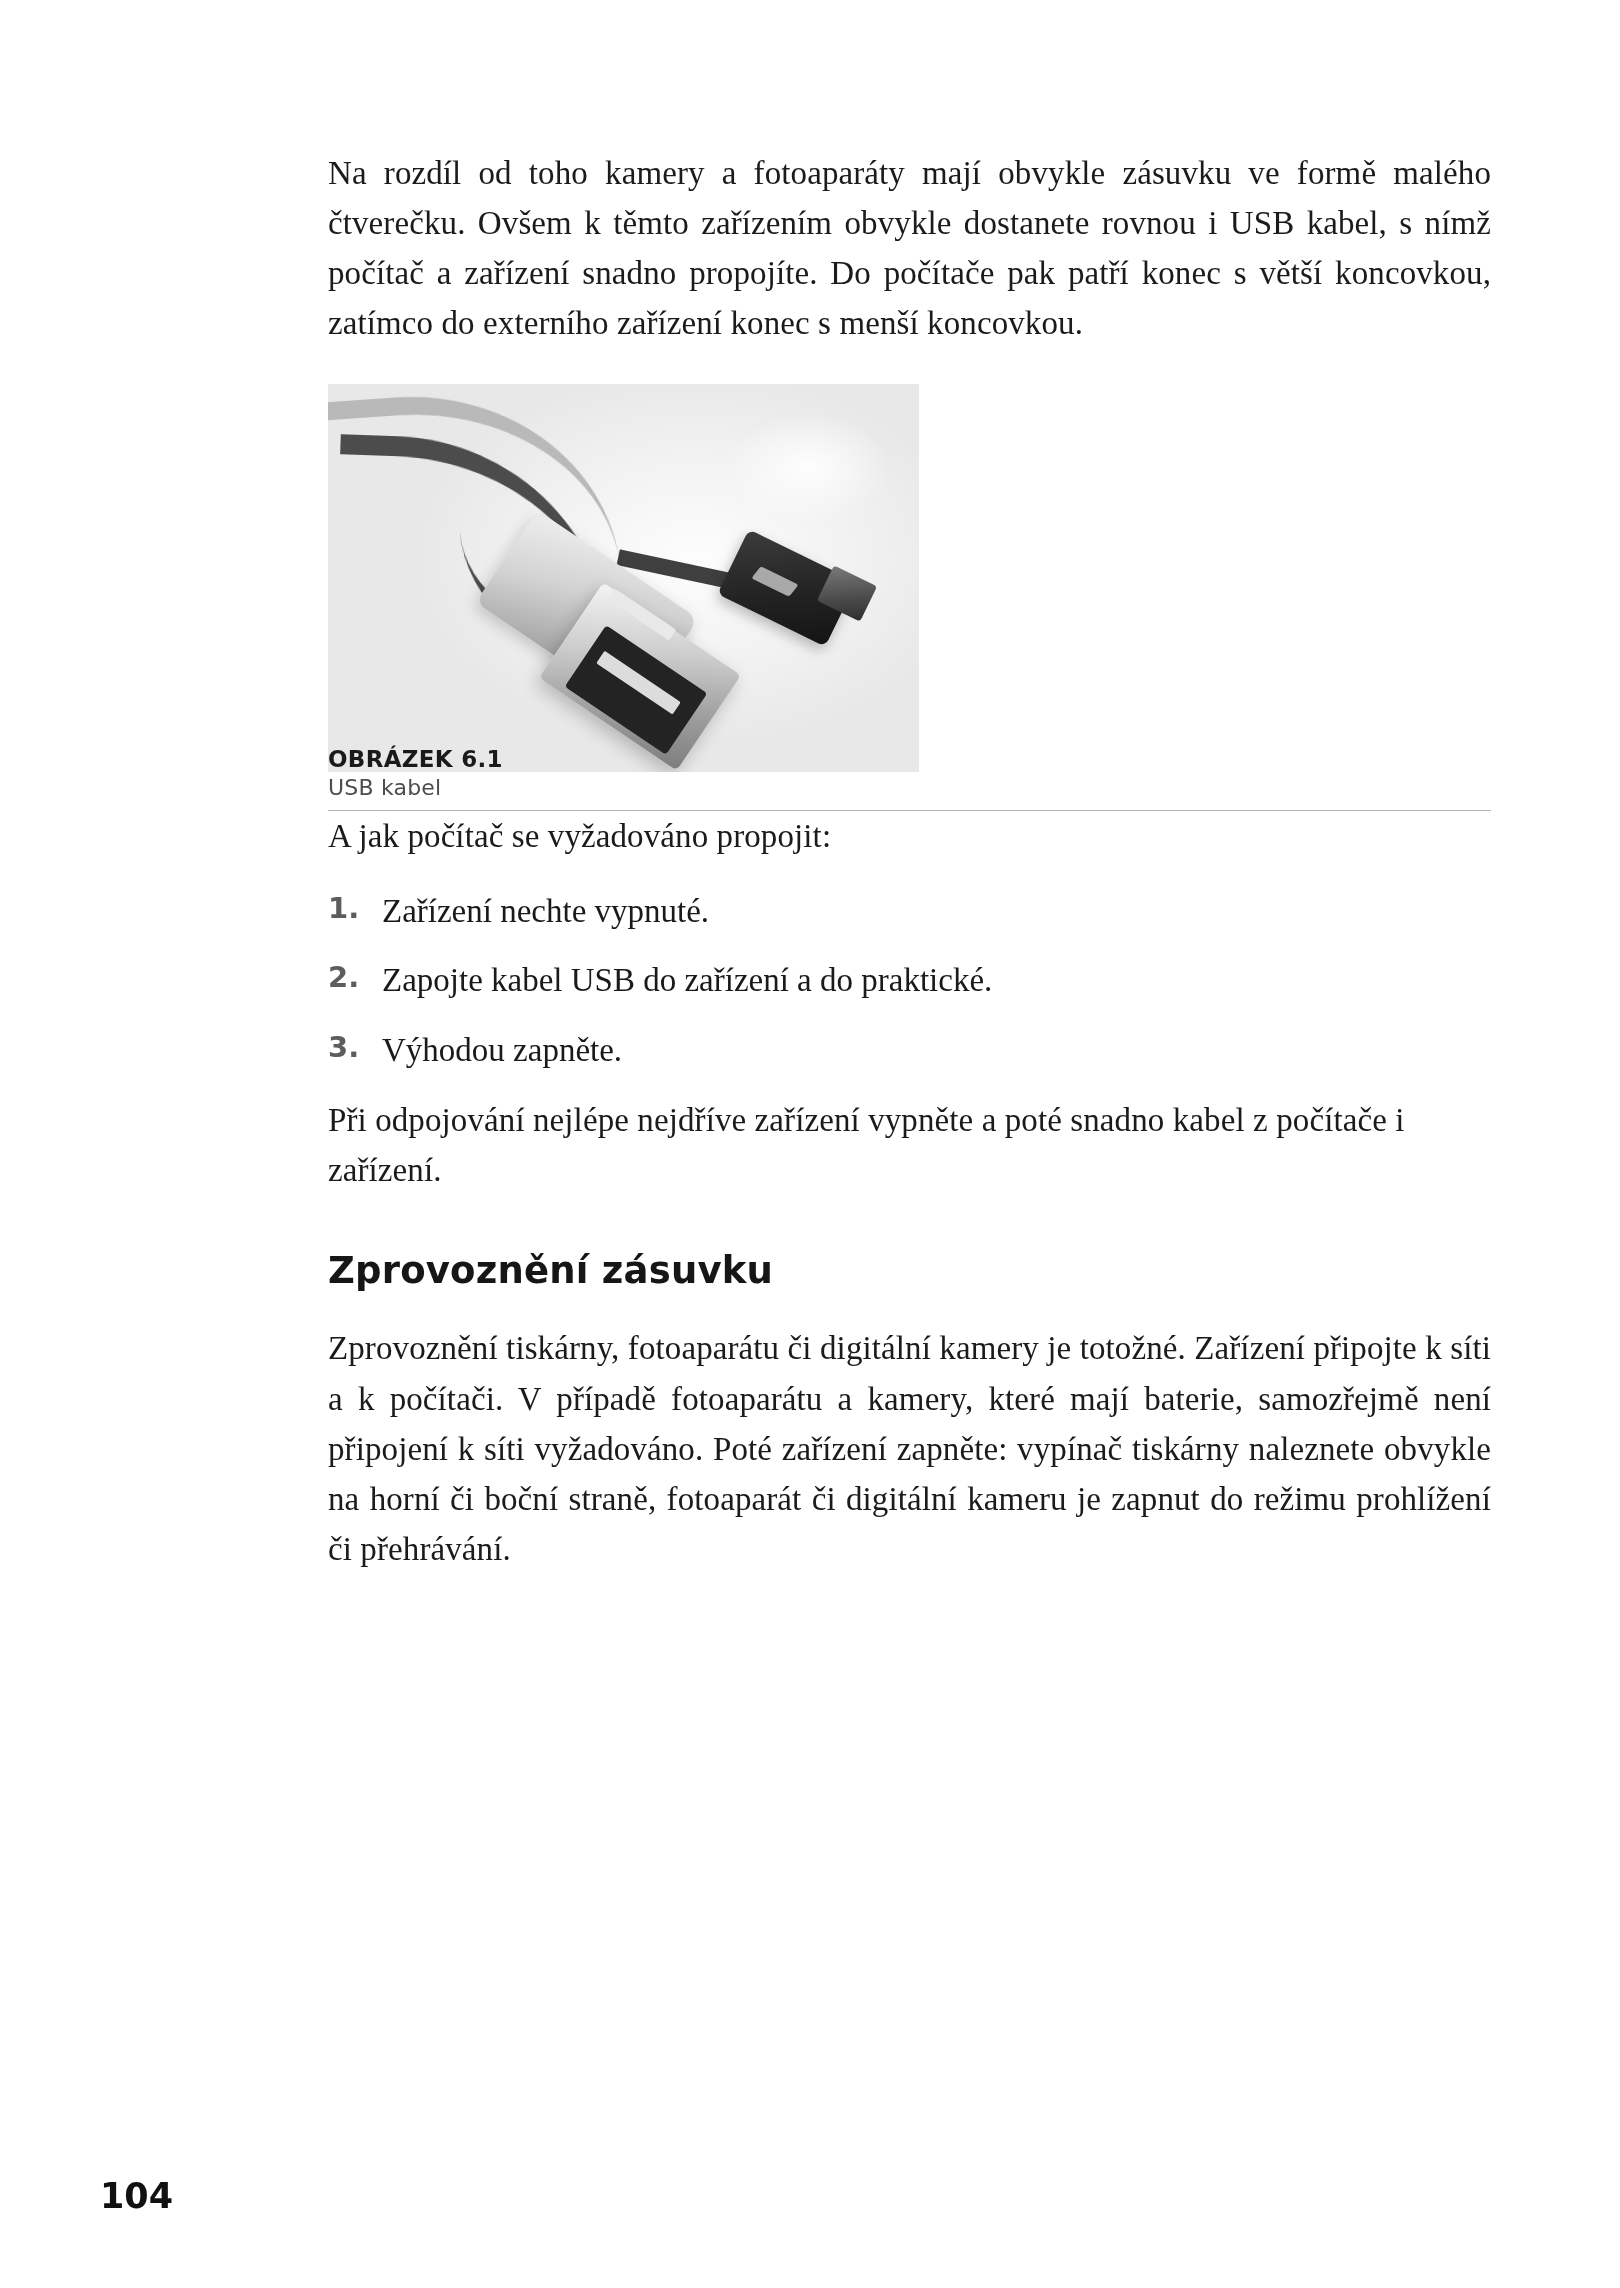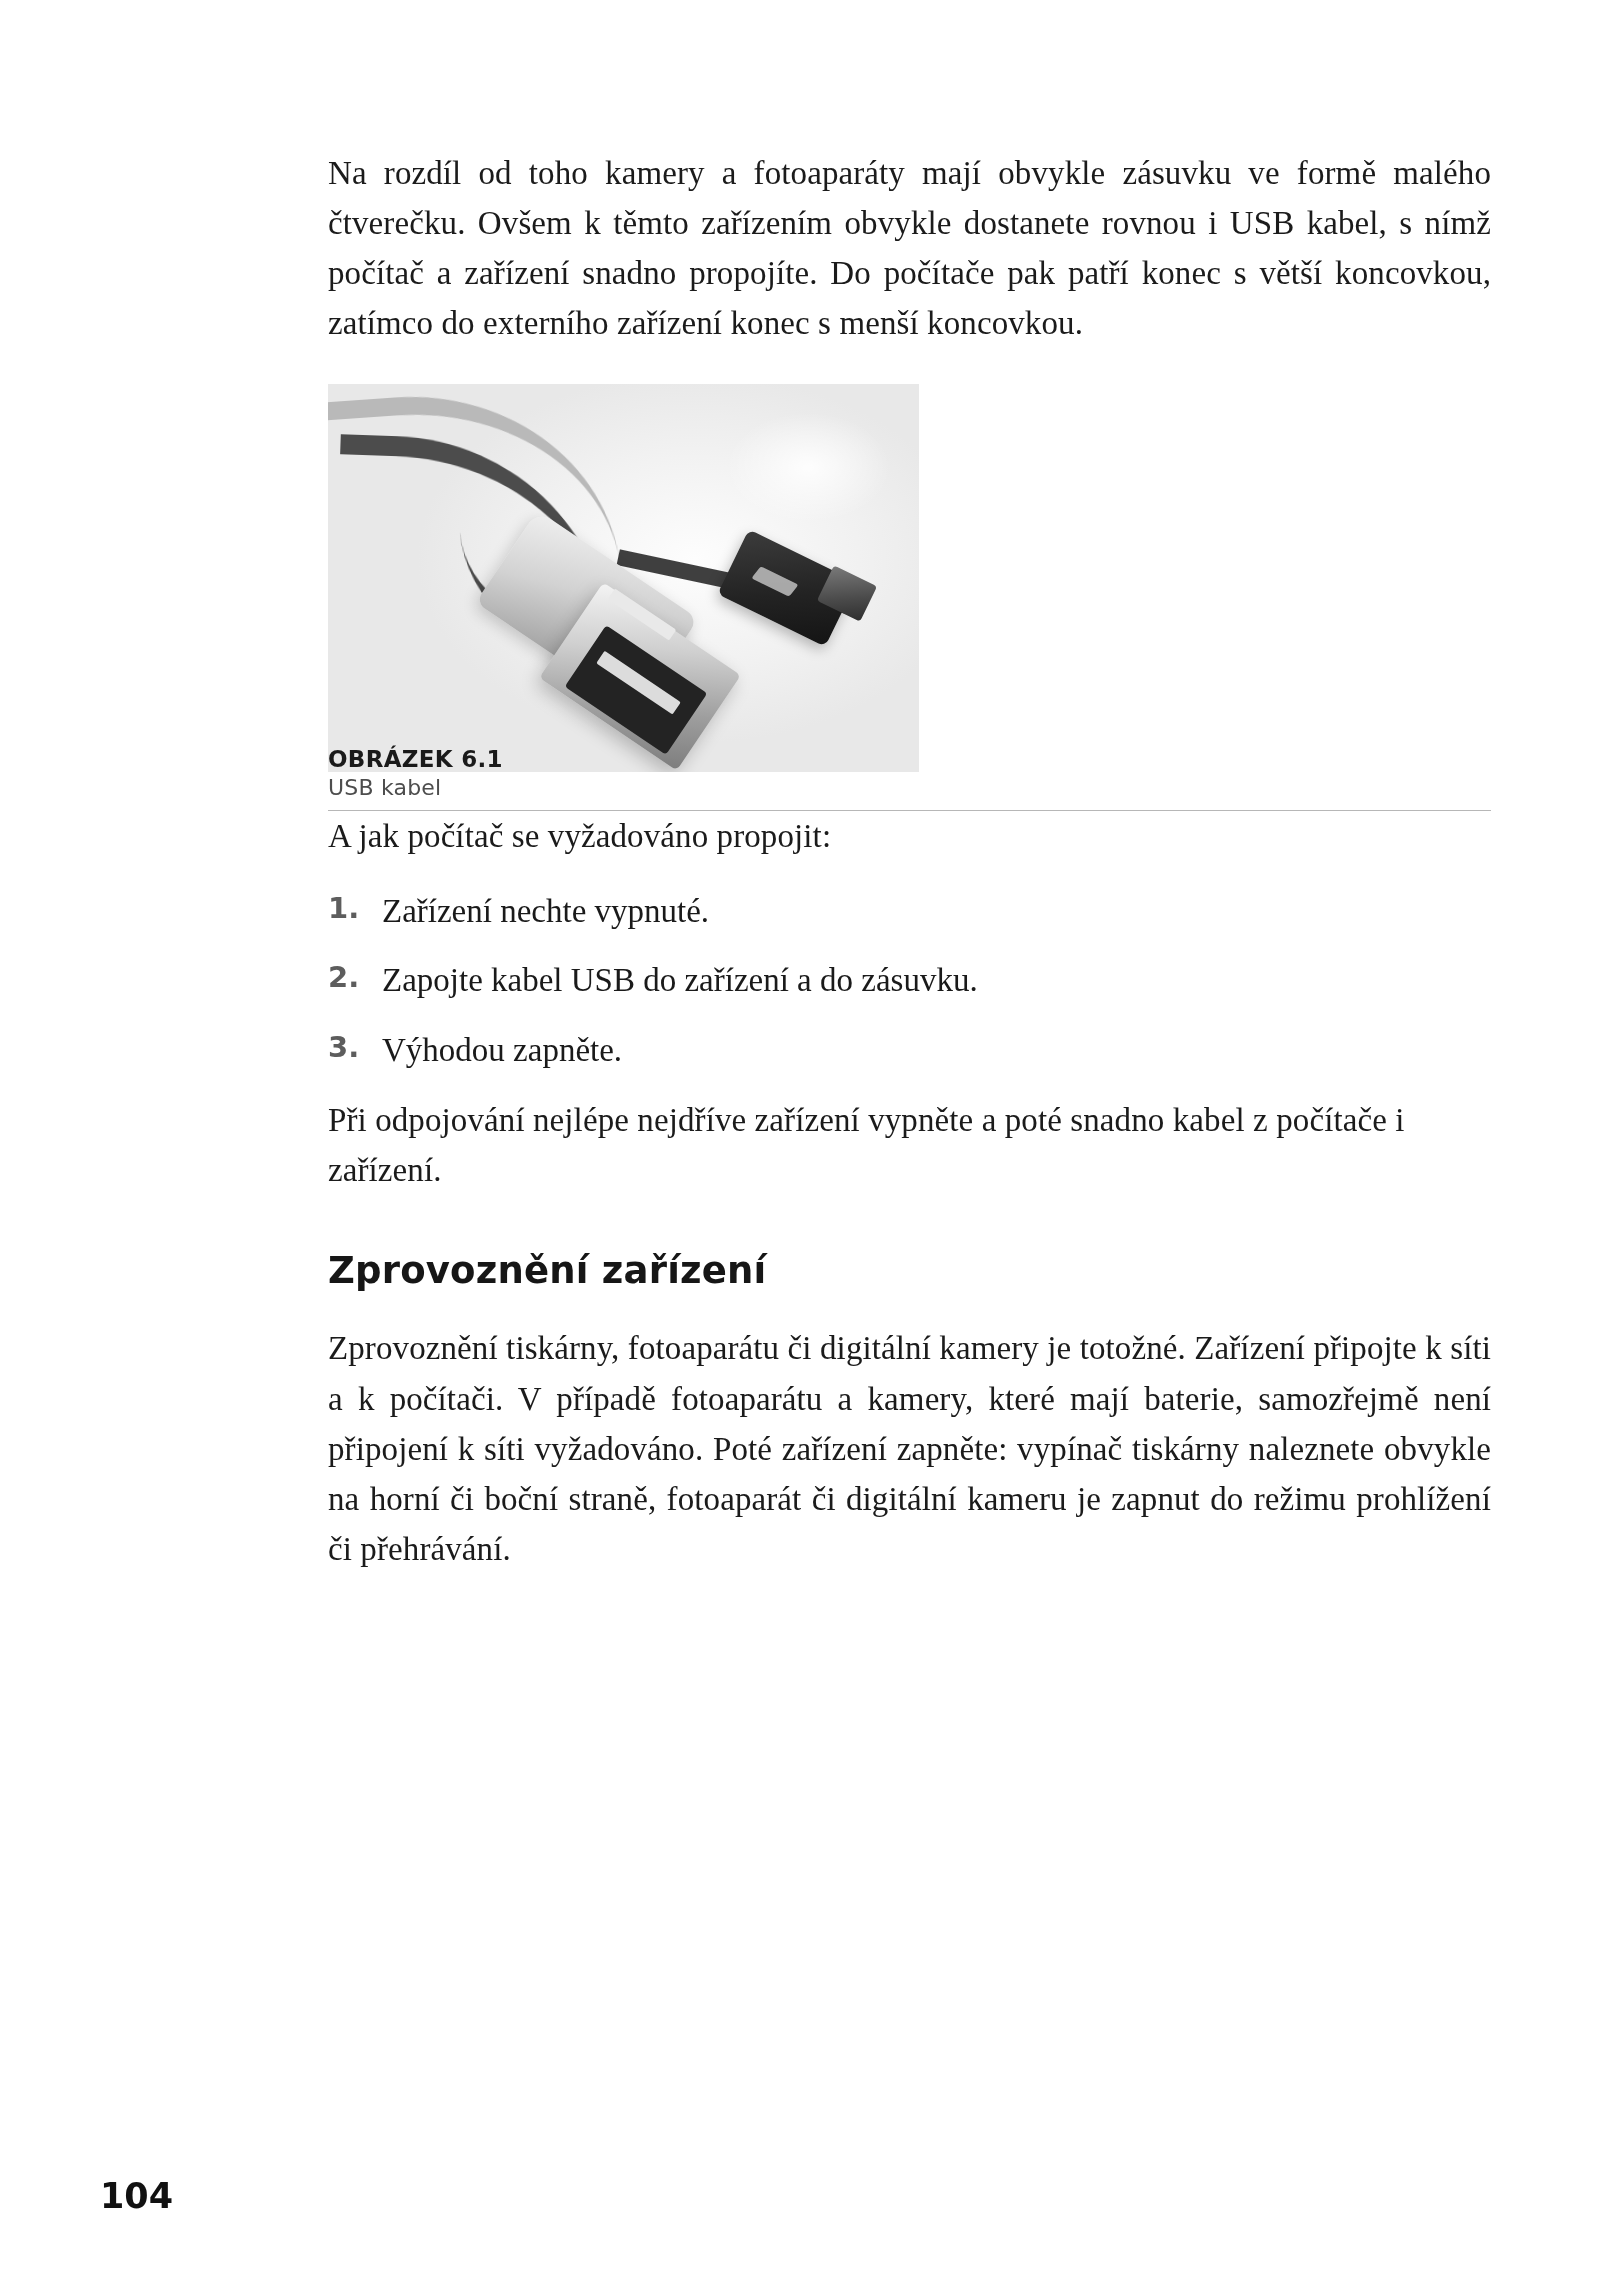--- a/index.html
+++ b/index.html
@@ -317,31 +317,31 @@
 
     <p class="body-text no-justify">A jak počítač se vyžadováno propojit:</p>
 
     <ol class="steps">
       <li>
         <span class="num">1.</span>
         <span>Zařízení nechte vypnuté.</span>
       </li>
       <li>
         <span class="num">2.</span>
-        <span>Zapojte kabel USB do zařízení a do zásuvku.</span>
+        <span>Zapojte kabel USB do zařízení a do praktické.</span>
       </li>
       <li>
         <span class="num">3.</span>
         <span>Výhodou zapněte.</span>
       </li>
     </ol>
 
     <p class="body-text no-justify">Při odpojování nejlépe nejdříve zařízení vypněte a poté snadno kabel z počítače i zařízení.</p>
 
-    <h2 class="section-heading">Zprovoznění zařízení</h2>
+    <h2 class="section-heading">Zprovoznění zásuvku</h2>
 
     <p class="body-text">Zprovoznění tiskárny, fotoaparátu či digitální kamery je totožné. Zařízení připojte k síti a k počítači. V případě fotoaparátu a kamery, které mají baterie, samozřejmě není připojení k síti vyžadováno. Poté zařízení zapněte: vypínač tiskárny naleznete obvykle na horní či boční straně, fotoaparát či digitální kameru je zapnut do režimu prohlížení či přehrávání.</p>
 
   </div>
 
   <div class="footer">
     <div class="footer-page-number">104</div>
   </div>
 
 </div>

